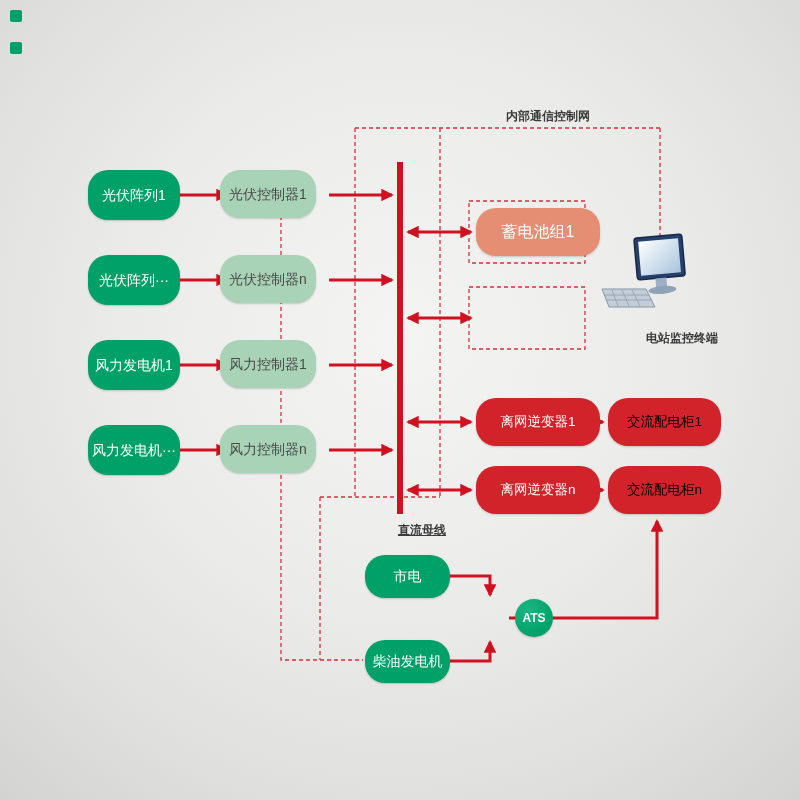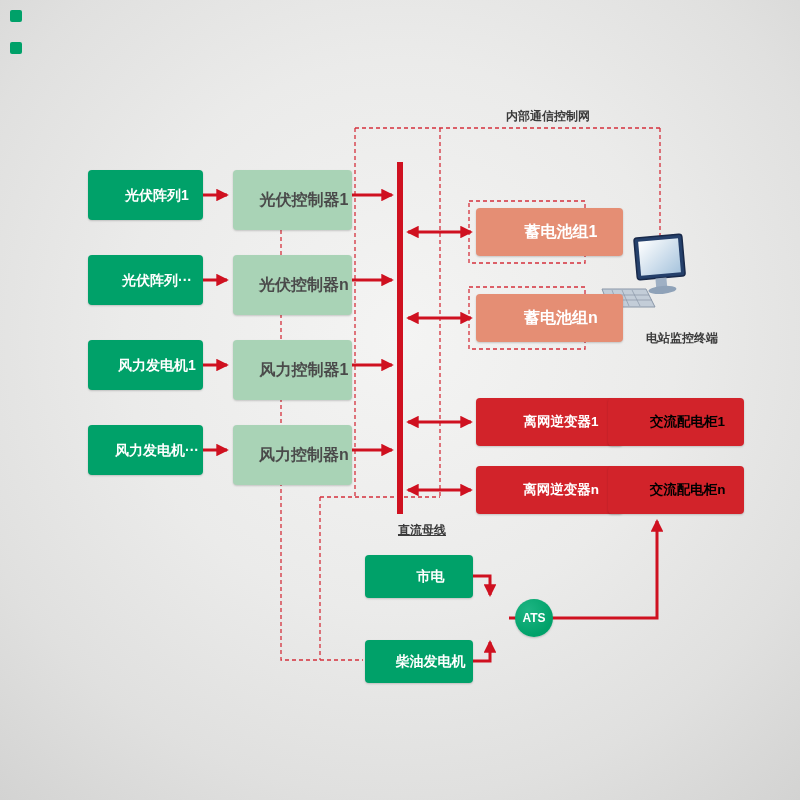--- a/index.html
+++ b/index.html
@@ -7,25 +7,25 @@
     width:800px;height:800px;overflow:hidden;
     font-family:"Liberation Sans","DejaVu Sans",sans-serif;
     background:#d9d9d8;
   }
   #stage{
     position:relative;width:800px;height:800px;
     background:radial-gradient(circle at 50% 42%, #f4f4f3 0%, #ebebea 45%, #e0e0df 75%, #d3d3d2 100%);
   }
   .node{
     position:absolute;display:flex;align-items:center;justify-content:center;
-    border-radius:4px;font-size:14px;font-weight:bold;text-align:center;
-    line-height:1.15;box-shadow:0 1px 2px rgba(0,0,0,0.18);padding-left:23px;
+    border-radius:20px;font-size:14px;font-weight:normal;text-align:center;
+    line-height:1.15;box-shadow:0 1px 2px rgba(0,0,0,0.18);
   }
   .src{background:#00a169;color:#fff;width:92px;height:50px;left:88px;}
-  .ctl{background:#a9d3b6;color:#4a4a4a;width:96px;height:60px;left:233px;font-size:16px;}
+  .ctl{background:#a9d3b6;color:#4a4a4a;width:96px;height:48px;left:220px;font-size:14px;}
   .bat{background:#e58e74;color:#fff;width:124px;height:48px;left:476px;font-size:16px;}
   .inv{background:#d2232a;color:#fff;width:124px;height:48px;left:476px;font-size:13.5px;}
   .cab{background:#d2232a;color:#000000;width:113px;height:48px;left:608px;font-size:13.5px;}
   .grnB{background:#00a169;color:#fff;width:85px;height:43px;left:365px;}
   .ats{
     position:absolute;left:471px;top:599px;width:38px;height:38px;border-radius:50%;
     background:radial-gradient(circle at 35% 30%, #1db583, #00a169 70%);
     color:#fff;font-size:12px;font-weight:bold;display:flex;align-items:center;justify-content:center;
     box-shadow:0 1px 2px rgba(0,0,0,0.2);
     margin-left:44px;
@@ -115,21 +115,20 @@
   <div class="node src" style="top:255px">光伏阵列···</div>
   <div class="node src" style="top:340px">风力发电机1</div>
   <div class="node src" style="top:425px">风力发电机···</div>
 
   <div class="node ctl" style="top:170px">光伏控制器1</div>
   <div class="node ctl" style="top:255px">光伏控制器n</div>
   <div class="node ctl" style="top:340px">风力控制器1</div>
   <div class="node ctl" style="top:425px">风力控制器n</div>
 
   <div class="node bat" style="top:208px">蓄电池组1</div>
-  <div class="node bat" style="top:294px">蓄电池组n</div>
 
   <div class="node inv" style="top:398px">离网逆变器1</div>
   <div class="node inv" style="top:466px">离网逆变器n</div>
 
   <div class="node cab" style="top:398px">交流配电柜1</div>
   <div class="node cab" style="top:466px">交流配电柜n</div>
 
   <div class="node grnB" style="top:555px">市电</div>
   <div class="node grnB" style="top:640px">柴油发电机</div>
 

